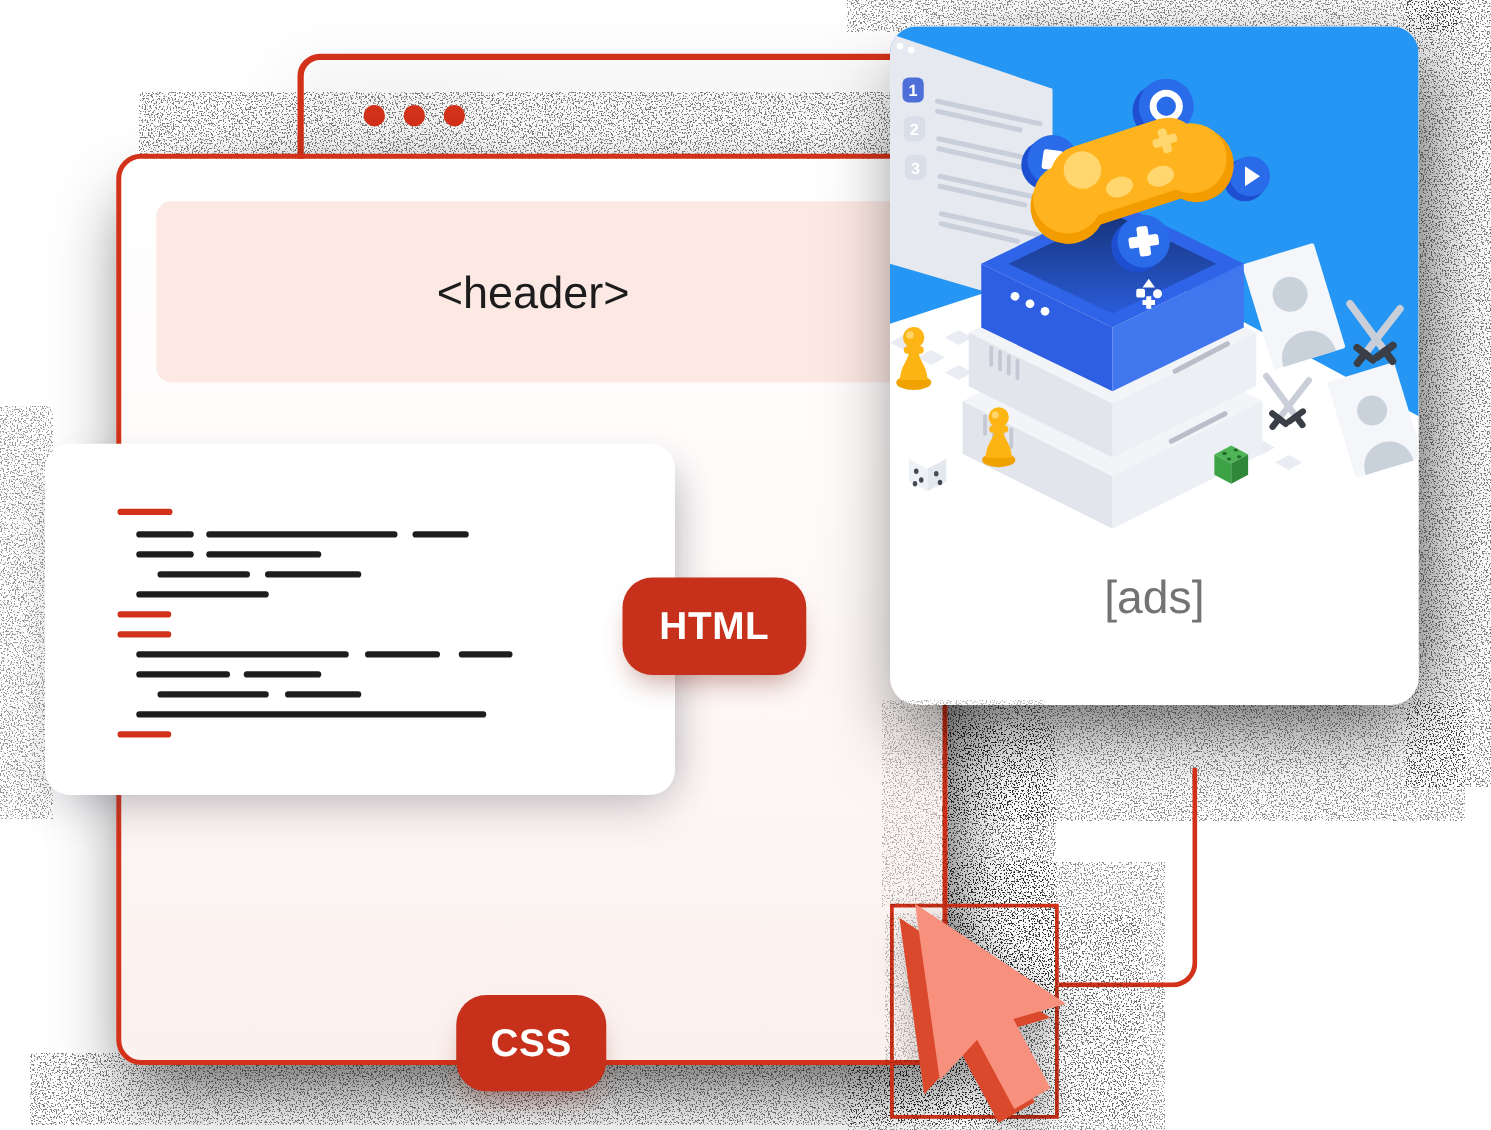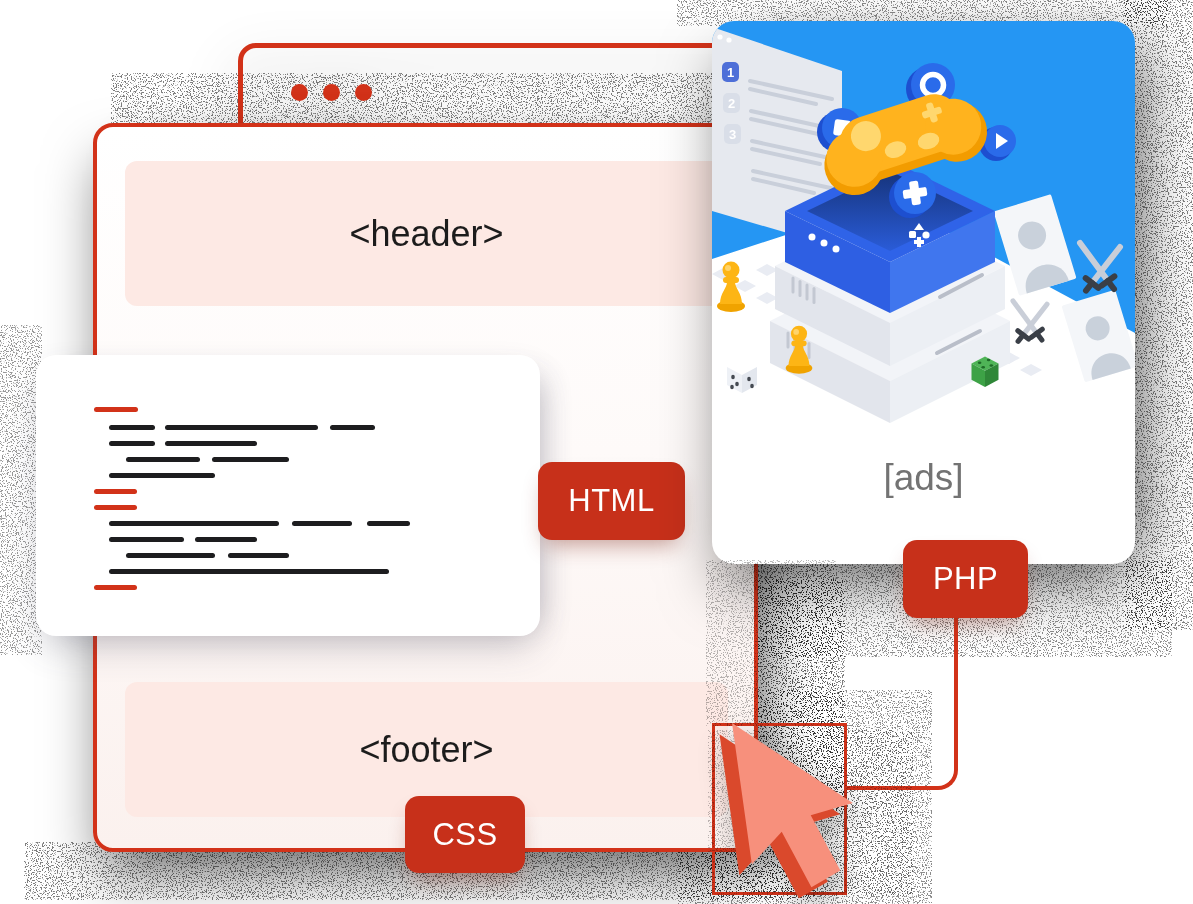--- a/index.html
+++ b/index.html
@@ -28,23 +28,23 @@
   .block.footer{top:555px;height:135px;}
 
   
   .code-card{position:absolute;left:36px;top:355px;width:504px;height:281px;
       background:#ffffff;border-radius:20px;z-index:3;
       box-shadow:0 16px 36px -8px rgba(70,70,90,.30),20px 6px 30px -18px rgba(70,70,90,.22);}
   .cl{position:absolute;height:5px;border-radius:2.5px;}
 
   
   .badge{position:absolute;display:flex;align-items:center;justify-content:center;
-      background:var(--red_button);color:#ffffff;font-weight:400;font-size:31px;
-      letter-spacing:.5px;border-radius:14px;z-index:4;
-      box-shadow:0 12px 22px -8px rgba(120,30,15,.45);margin-left:40px;}
+      background:var(--red_button);color:#ffffff;font-weight:700;font-size:31px;
+      letter-spacing:.5px;border-radius:24px;z-index:4;
+      box-shadow:0 12px 22px -8px rgba(120,30,15,.45);}
   .badge.html{left:498px;top:462px;width:147px;height:78px;}
   .badge.css{left:365px;top:796px;width:120px;height:77px;}
   .badge.php{left:863px;top:540px;width:125px;height:78px;z-index:6;}
 
   
   .right-card{position:absolute;left:712px;top:21px;width:423px;height:543px;
       background:#ffffff;border-radius:22px;overflow:hidden;z-index:4;
       box-shadow:0 32px 60px -10px rgba(0,0,0,.5),32px 0 55px -20px rgba(0,0,0,.32);}
   .illu{position:absolute;left:0;top:0;}
   .ads{position:absolute;left:0;top:436px;width:100%;text-align:center;
@@ -85,23 +85,20 @@
 
   <div class="browser-outline">
     <span class="win-dot d1"></span>
     <span class="win-dot d2"></span>
     <span class="win-dot d3"></span>
   </div>
 
   <div class="main-card">
     <div class="block header">
       <span>&lt;header&gt;</span>
-    </div>
-    <div class="block footer">
-      <span>&lt;footer&gt;</span>
     </div>
   </div>
 
   <div class="code-card">
     <div style="position:absolute;inset:0;">
         <div class="cl" style="left: 58px; top: 52px; width: 44px; background: rgb(210, 50, 25);"></div>
         <div class="cl" style="left: 73px; top: 70px; width: 46px; background: rgb(29, 29, 31);"></div>
         <div class="cl" style="left: 129px; top: 70px; width: 153px; background: rgb(29, 29, 31);"></div>
         <div class="cl" style="left: 294px; top: 70px; width: 45px; background: rgb(29, 29, 31);"></div>
         <div class="cl" style="left: 73px; top: 86px; width: 46px; background: rgb(29, 29, 31);"></div>
@@ -325,21 +322,20 @@
             <ellipse cx="4" cy="-30" rx="2" ry="1.4"></ellipse>
           <ellipse cx="-2" cy="-22" rx="2" ry="1.4"></ellipse>
             <ellipse cx="7" cy="-24" rx="2" ry="1.4"></ellipse>
         </g>
       </g>
     </svg>
     <div class="ads">[ads]</div>
   </div>
 
   <div class="connector"></div>
-  <div class="badge php">PHP</div>
 
   <div class="cursor-box"></div>
   <svg class="cursor" width="160" height="194" viewBox="0 0 160 194">
     <g transform="translate(34,13) rotate(-8) scale(1.55)">
       <polygon points="-9,6 -9,98 13,80 27,118 47,110 33,72 61,68" fill="#da492c"></polygon>
       <polygon points="0,0 0,92 22,74 36,112 56,104 42,66 70,62" fill="#f7907c"></polygon>
     </g>
   </svg>
 
   <svg class="noise-top" width="1193" height="904">

